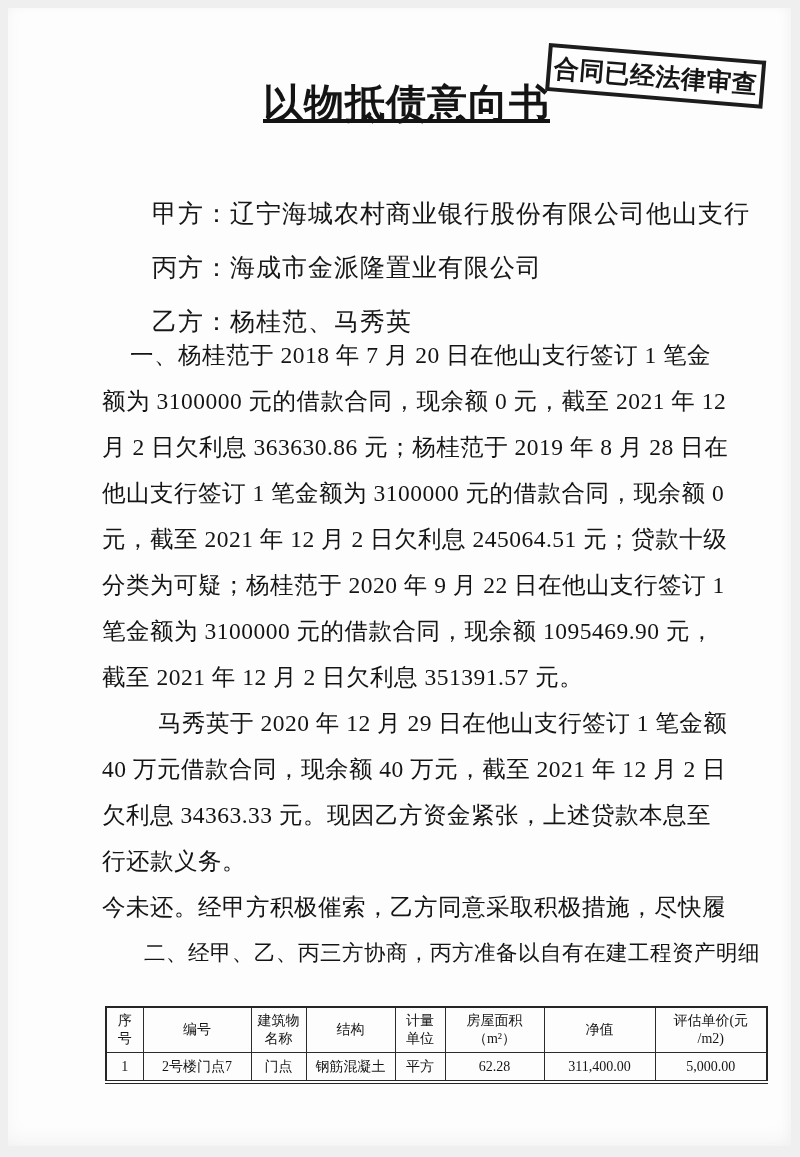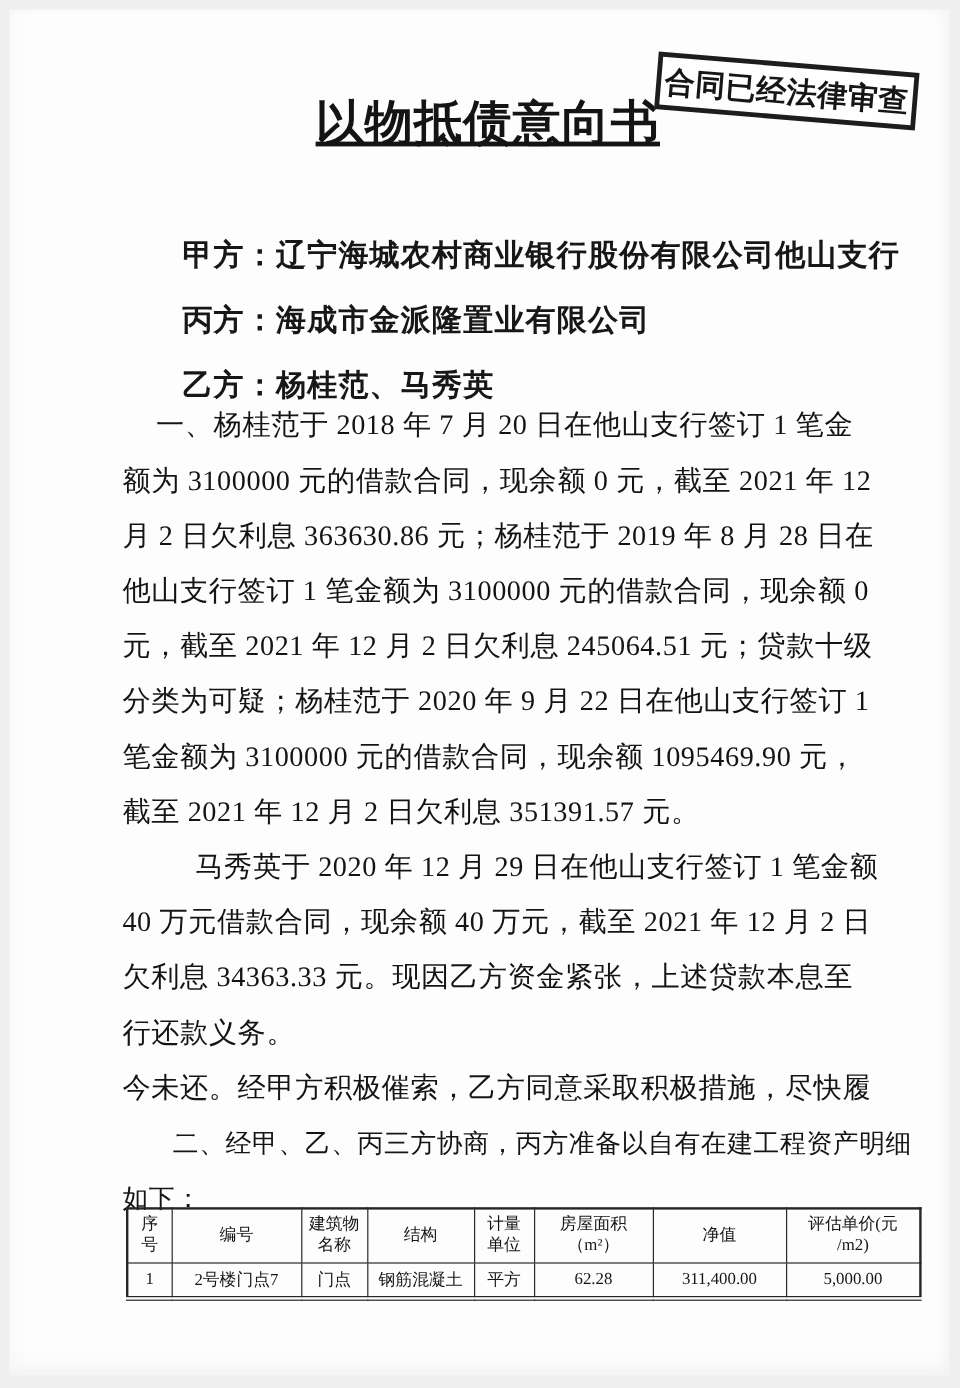--- a/index.html
+++ b/index.html
@@ -60,36 +60,35 @@
     background: rgba(255,255,255,0.55);
   }
   .parties {
     position: absolute;
     left: 144px;
     top: 179px;
     font-size: 25px;
     line-height: 54px;
     color: #171717;
     letter-spacing: 1px;
-    font-weight: bold;
   }
   .party-line { white-space: nowrap; }
   .body-text {
     position: absolute;
     left: 94px;
     top: 324px;
     width: 630px;
     font-size: 23.5px;
     line-height: 46px;
     color: #141414;
   }
   .para { margin: 0; }
   .line { white-space: nowrap; letter-spacing: 0.5px; }
   .para-1 .line:first-child { padding-left: 28px; }
-  .para-2 .line:first-child { padding-left: 56px; text-align: right; }
+  .para-2 .line:first-child { padding-left: 56px; }
   .para-3 { font-size: 21.5px; }
   .para-3 .line:first-child { padding-left: 42px; }
   .asset-table {
     position: absolute;
     left: 97px;
     top: 998px;
     width: 661px;
     border-collapse: collapse;
     table-layout: fixed;
     font-size: 14px;
@@ -145,21 +144,20 @@
       </div>
       <div class="para para-2">
         <div class="line">马秀英于 2020 年 12 月 29 日在他山支行签订 1 笔金额</div>
         <div class="line">40 万元借款合同，现余额 40 万元，截至 2021 年 12 月 2 日</div>
         <div class="line">欠利息 34363.33 元。现因乙方资金紧张，上述贷款本息至</div>
         <div class="line">行还款义务。</div>
         <div class="line">今未还。经甲方积极催索，乙方同意采取积极措施，尽快履</div>
       </div>
       <div class="para para-3">
         <div class="line">二、经甲、乙、丙三方协商，丙方准备以自有在建工程资产明细</div>
-        <div class="line">如下：</div>
       </div>
     </div>
 
     <table class="asset-table">
       <colgroup>
         <col style="width:37px">
         <col style="width:108px">
         <col style="width:55px">
         <col style="width:89px">
         <col style="width:50px">

